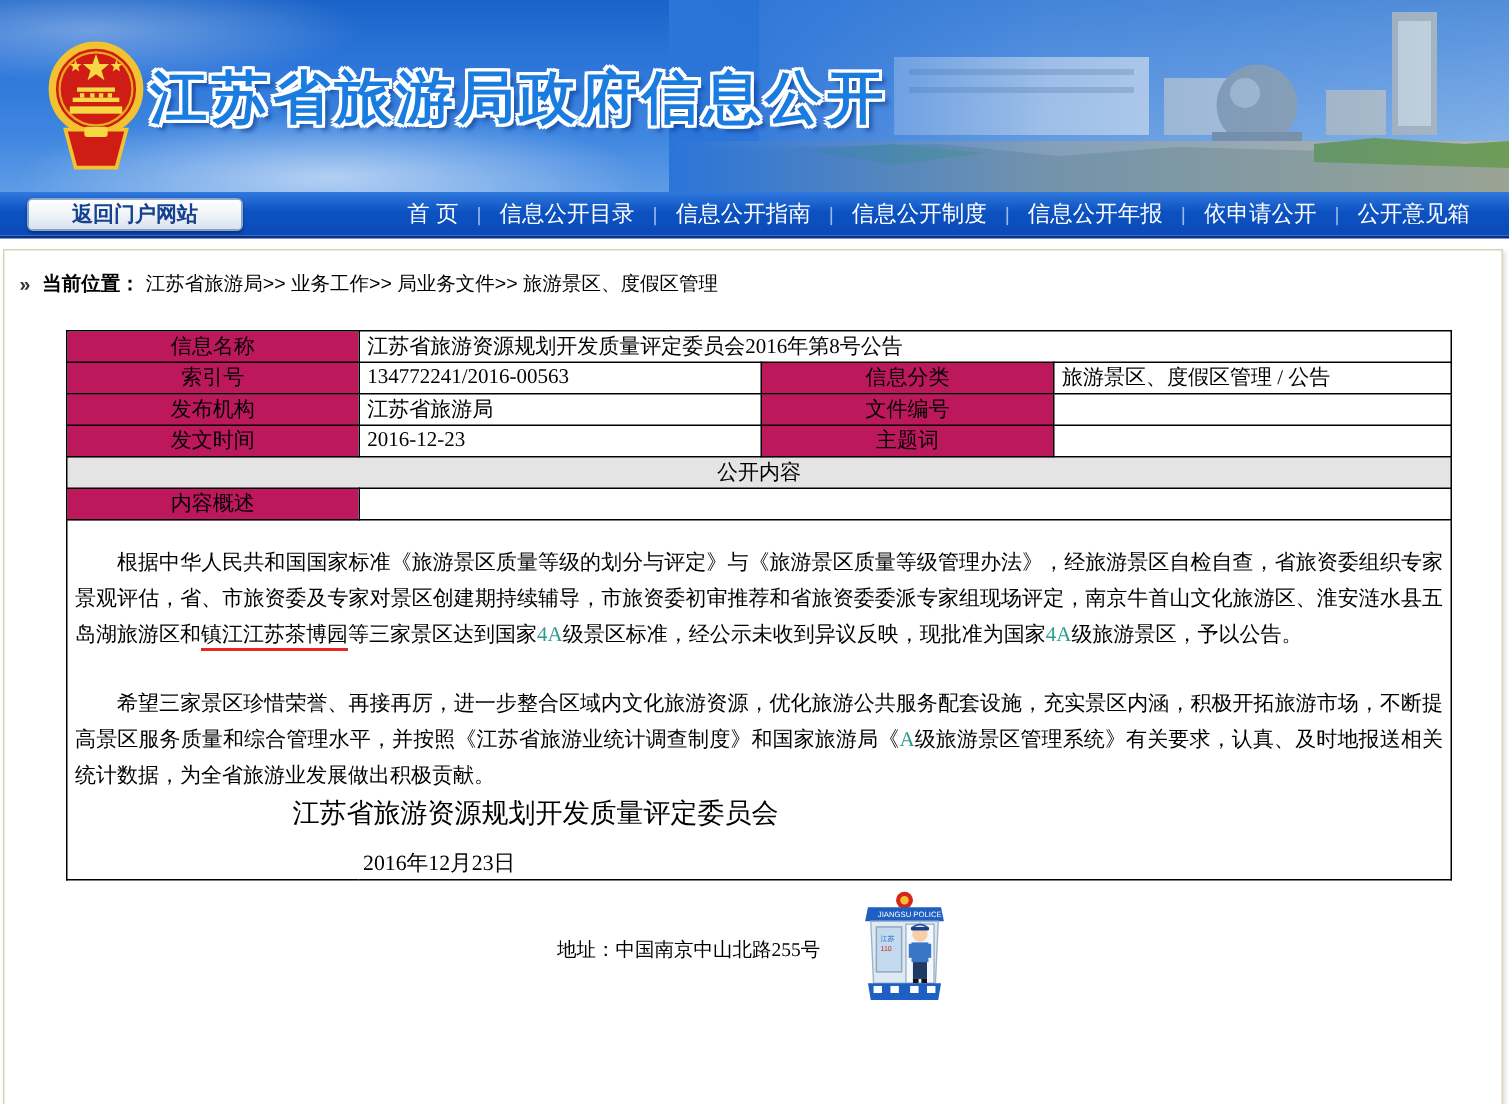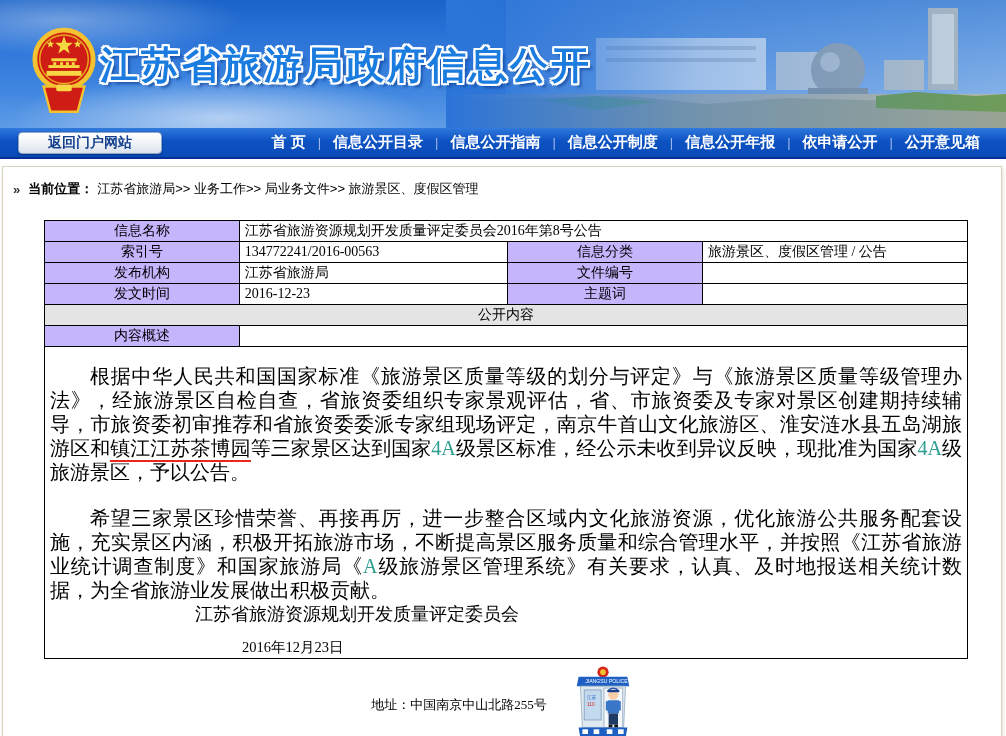--- a/index.html
+++ b/index.html
@@ -24,47 +24,47 @@
   
   .nav { position:relative; width:1006px; height:31px; display:flex; align-items:center;
     background:linear-gradient(180deg,#3079dd 0%, #0d52c2 45%, #0a4ab8 100%);
     border-bottom:2px solid #032f96; }
   .back-btn { margin-left:18px; width:144px; height:22px; border-radius:4px;
     background:linear-gradient(180deg,#ffffff 0%, #eef2f7 55%, #d9e1ec 100%);
     border:1px solid #8fa6c8; color:#16418f; font-size:14px; font-weight:bold;
     display:flex; align-items:center; justify-content:center; cursor:pointer;
     box-shadow:0 1px 2px rgba(0,0,0,.35); }
   .menu { margin-left:auto; margin-right:14px; display:flex; align-items:center; }
-  .menu-item { color:#fff; font-size:15px; font-weight:bold; padding:0 12px;
+  .menu-item { color:#fff; font-size:15px; font-weight:normal; padding:0 12px;
     cursor:pointer; white-space:nowrap; }
   .menu-div { color:#9db9e8; font-size:13px; }
 
   
   .wrapper { margin:7px 3px 0 2px; width:1000px; min-height:596px; background:#fff;
     border:1px solid #d8d3ba; box-shadow:1px 2px 3px rgba(120,110,70,.25); }
 
   .breadcrumb { padding:13px 10px 8px 10px; font-size:13px; color:#000;
     display:flex; align-items:center; }
   .crumb-arrow { font-weight:bold; color:#333; margin-right:8px; font-size:13px; }
   .crumb-label { font-weight:bold; }
   .crumb-path { margin-left:4px; }
 
   
   table.info { margin:14px 0 0 41px; width:924px; border-collapse:collapse;
     border:1px solid #000; font-size:14px; }
   table.info td { border:1px solid #000; height:21px; padding:1px 5px; }
-  td.lbl { width:203px; background:#c4b5fd; text-align:center;
+  td.lbl { width:203px; background:#be185d; text-align:center;
     font-family:"Liberation Sans", sans-serif; }
   td.val { width:276px; background:#fff; text-align:left;
     font-family:"Liberation Serif", serif; }
   td.sec { background:#e4e4e4; text-align:center; font-family:"Liberation Serif", serif; }
   td.content-cell { height:306px; vertical-align:top; background:#fff;
     font-family:"Liberation Serif", serif; padding:0 14px; }
 
-  .content-cell p { font-size:20px; line-height:24px; text-indent:2em;
+  .content-cell p { font-size:14px; line-height:24px; text-indent:2em;
     color:#000; text-align:justify; }
   .p1 { margin-top:16px; }
   .p2 { margin-top:22px; }
   .teal { color:#2e9c8f; }
   .red-underline { border-bottom:2px solid #e8281e; padding-bottom:1px; }
   .sig-name { margin-left:145px; font-size:18px; }
   .sig-date { margin-top:12px; margin-left:192px; font-size:14.5px; }
 
   
   .footer { margin-top:6px; display:flex; justify-content:center; align-items:center; }

